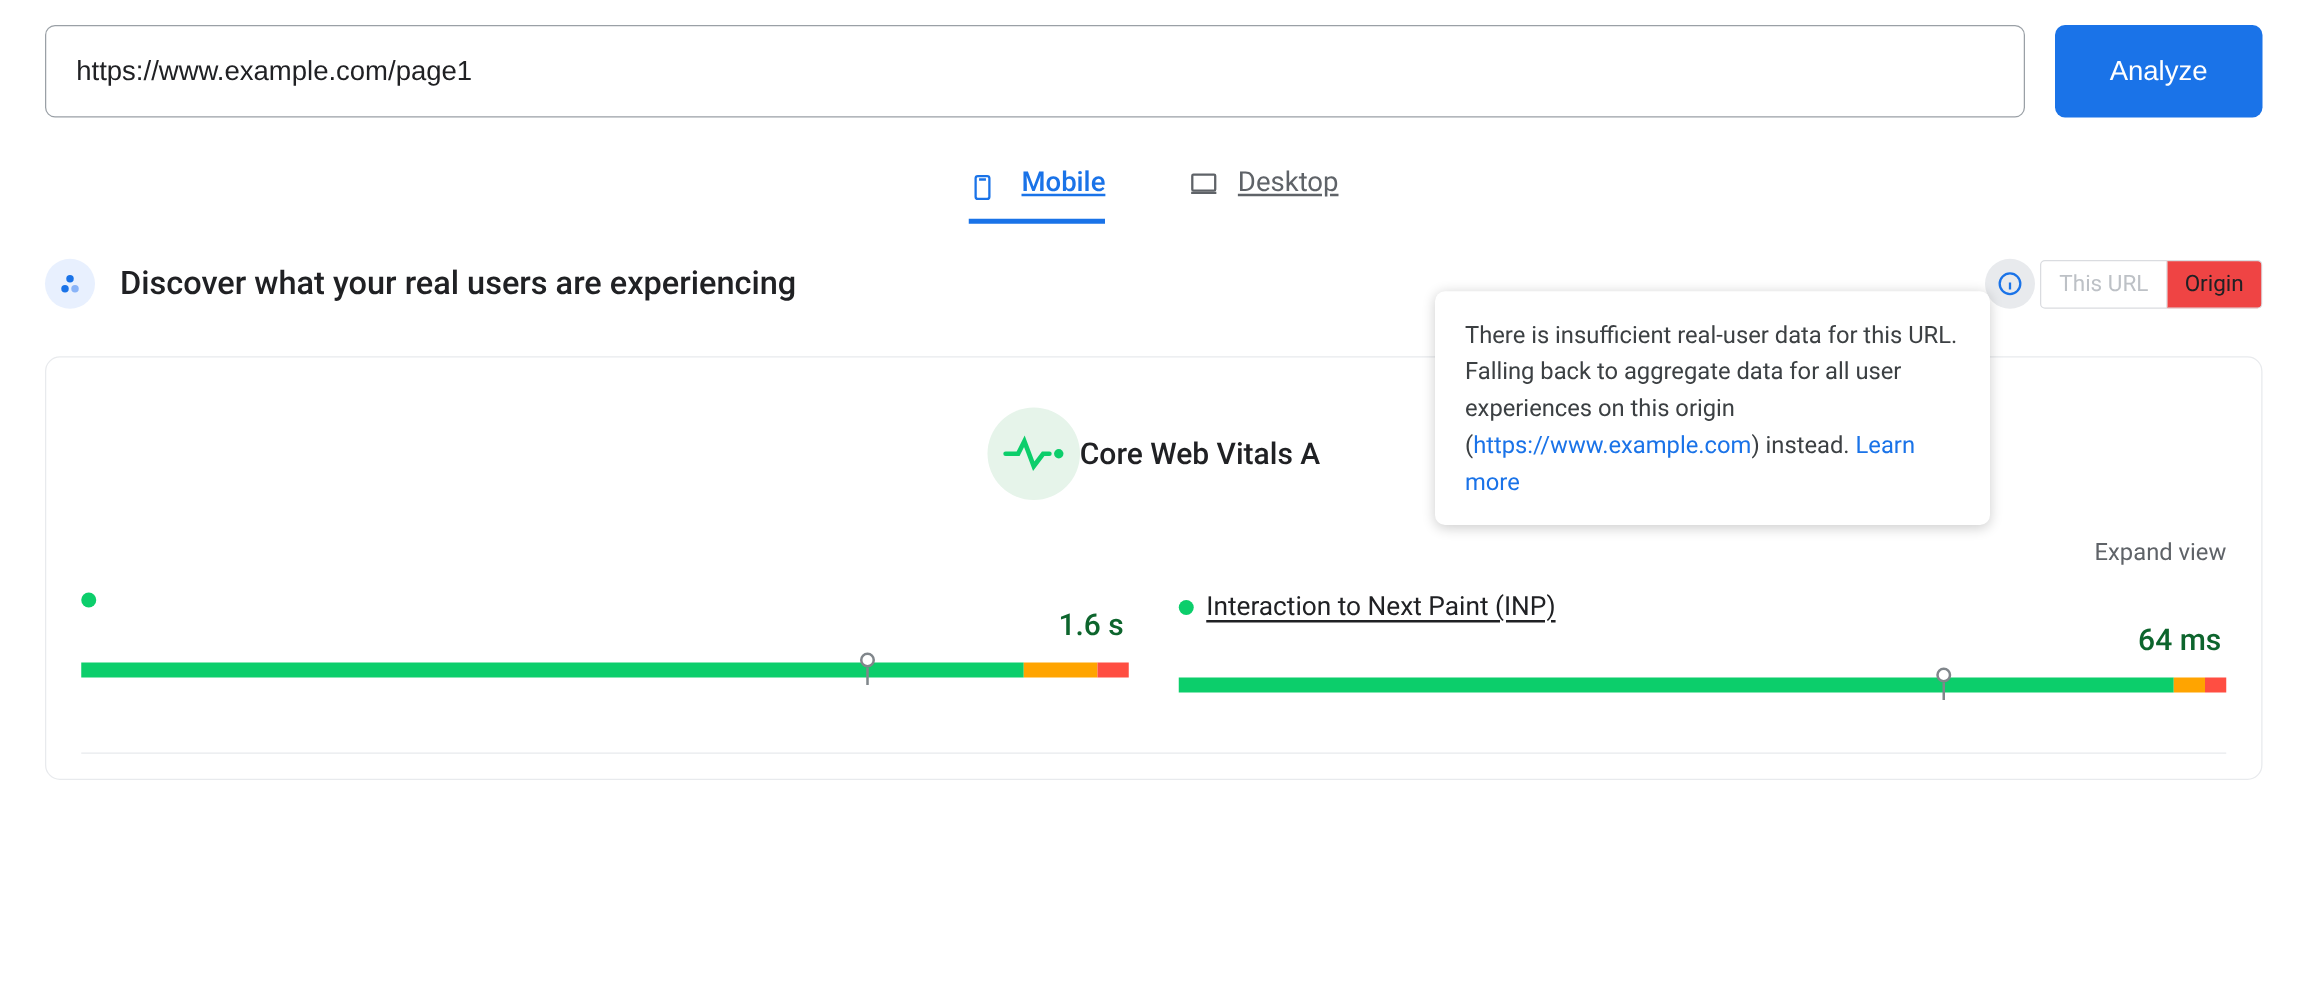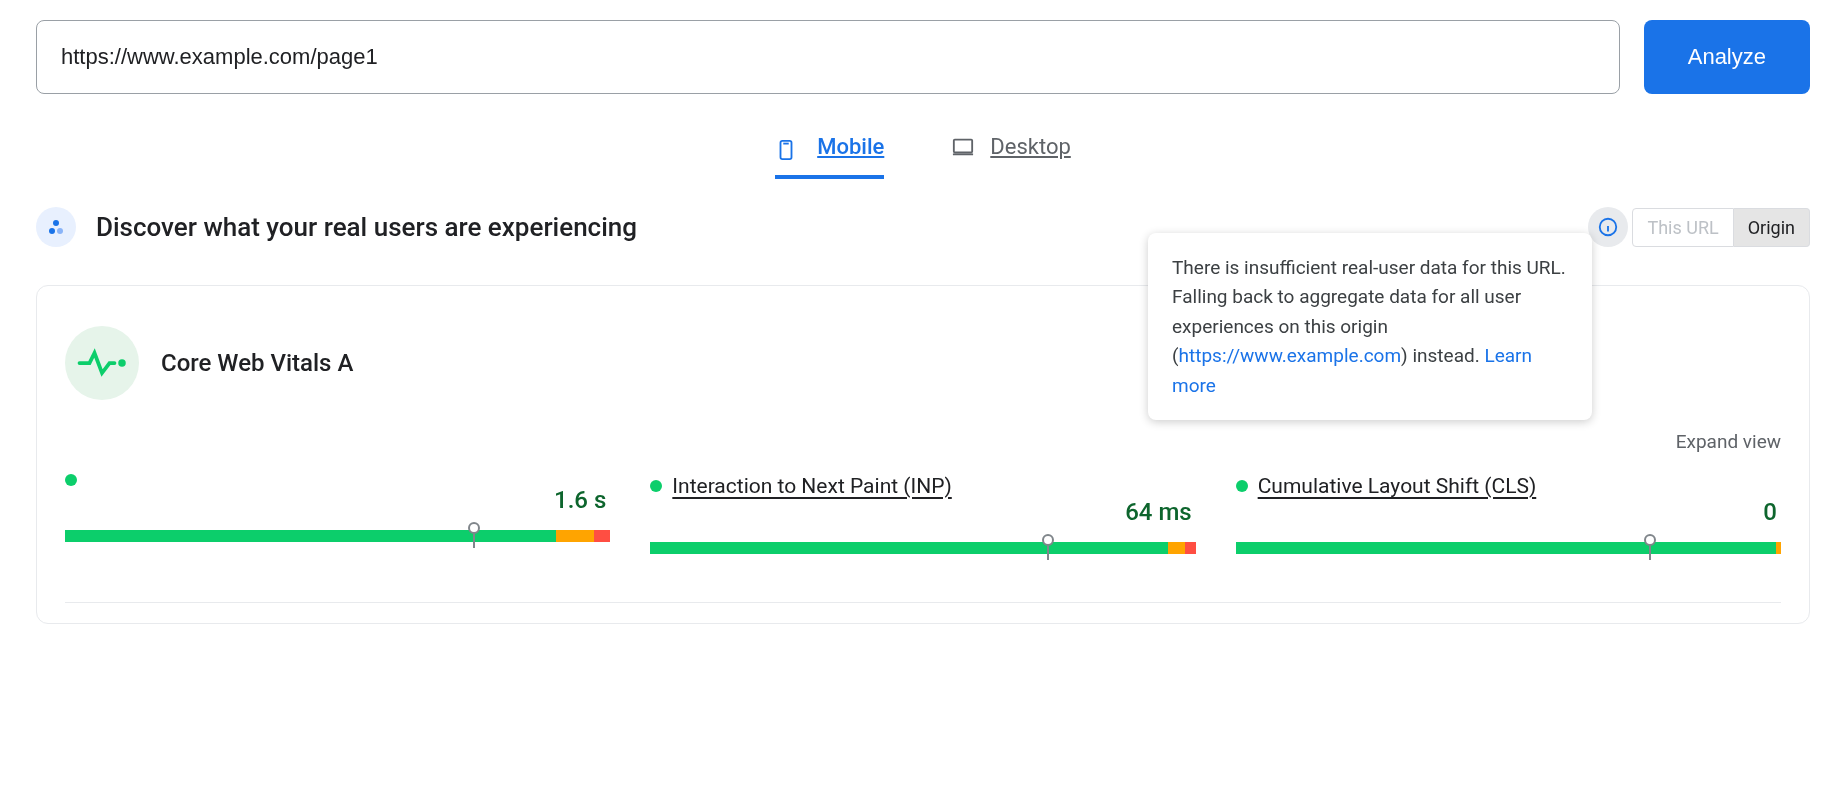--- a/index.html
+++ b/index.html
@@ -110,21 +110,21 @@
     font-size: 18px;
     cursor: pointer;
     background: #fff;
   }
   .seg.disabled {
     color: #bdc1c6;
     border-top-left-radius: 4px;
     border-bottom-left-radius: 4px;
   }
   .seg.selected {
-    background: #e5e5e5;
+    background: #ef4444;
     color: #202124;
     border-left: none;
     border-top-right-radius: 4px;
     border-bottom-right-radius: 4px;
   }
   .tooltip {
     position: absolute;
     top: 26px;
     right: 218px;
     width: 444px;
@@ -141,21 +141,21 @@
   .card {
     margin-top: 38px;
     border: 1px solid #e8eaed;
     border-radius: 12px;
     padding: 40px 28px 20px 28px;
     position: relative;
   }
   .cwv-header {
     display: flex;
     align-items: center;
-    gap: 22px;
+    justify-content: center;
   }
   .pulse-icon {
     width: 74px;
     height: 74px;
     border-radius: 50%;
     background: #e6f4ea;
     display: flex;
     align-items: center;
     justify-content: center;
   }
@@ -332,28 +332,16 @@
           <span class="metric-name">Interaction to Next Paint (INP)</span>
         </div>
         <div class="metric-value">64 ms</div>
         <div class="bar-wrap">
           <div class="seg-bar g" style="width: 95%;"></div>
           <div class="seg-bar o" style="width: 3%;"></div>
           <div class="seg-bar r" style="width: 2%;"></div>
           <div class="marker" style="left: 73%;"></div>
         </div>
       </div>
-      <div class="metric">
-        <div class="metric-title-row">
-          <span class="dot"></span>
-          <span class="metric-name">Cumulative Layout Shift (CLS)</span>
-        </div>
-        <div class="metric-value">0</div>
-        <div class="bar-wrap">
-          <div class="seg-bar g" style="width: 99%;"></div>
-          <div class="seg-bar o" style="width: 1%;"></div>
-          <div class="marker" style="left: 76%;"></div>
-        </div>
-      </div>
     </div>
 
   <hr class="hr">
 </div>
 
 </body></html>

